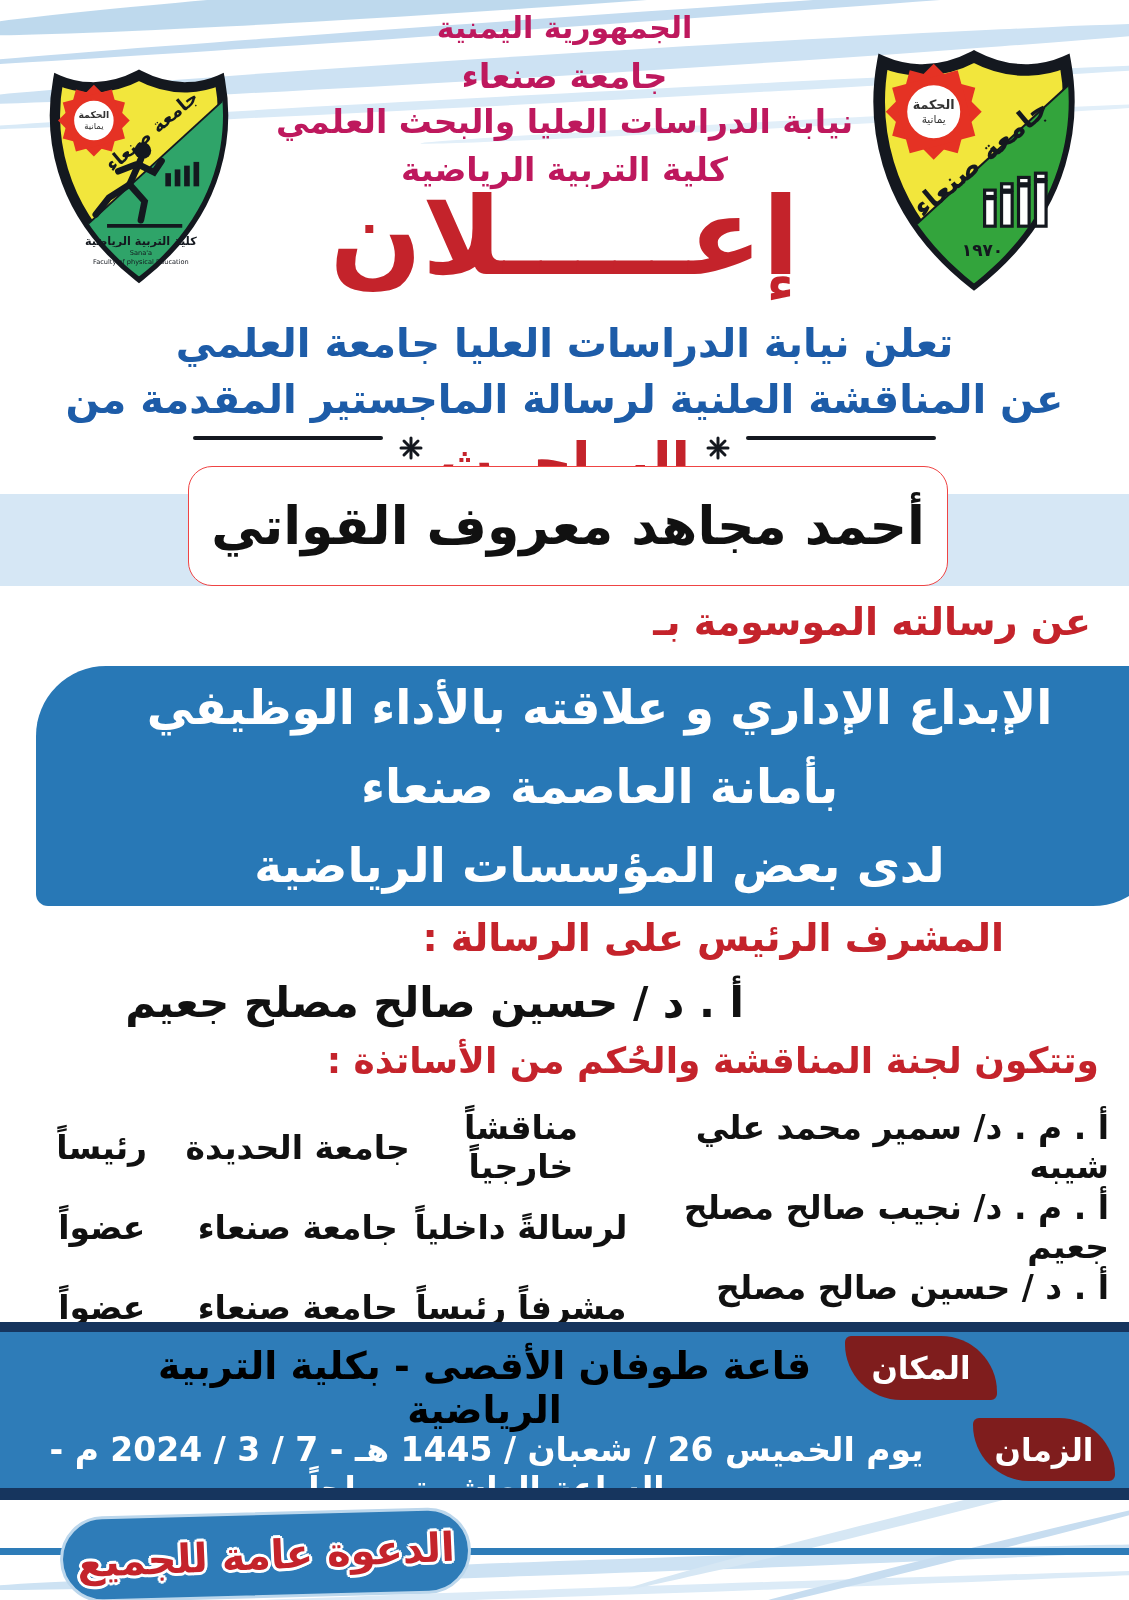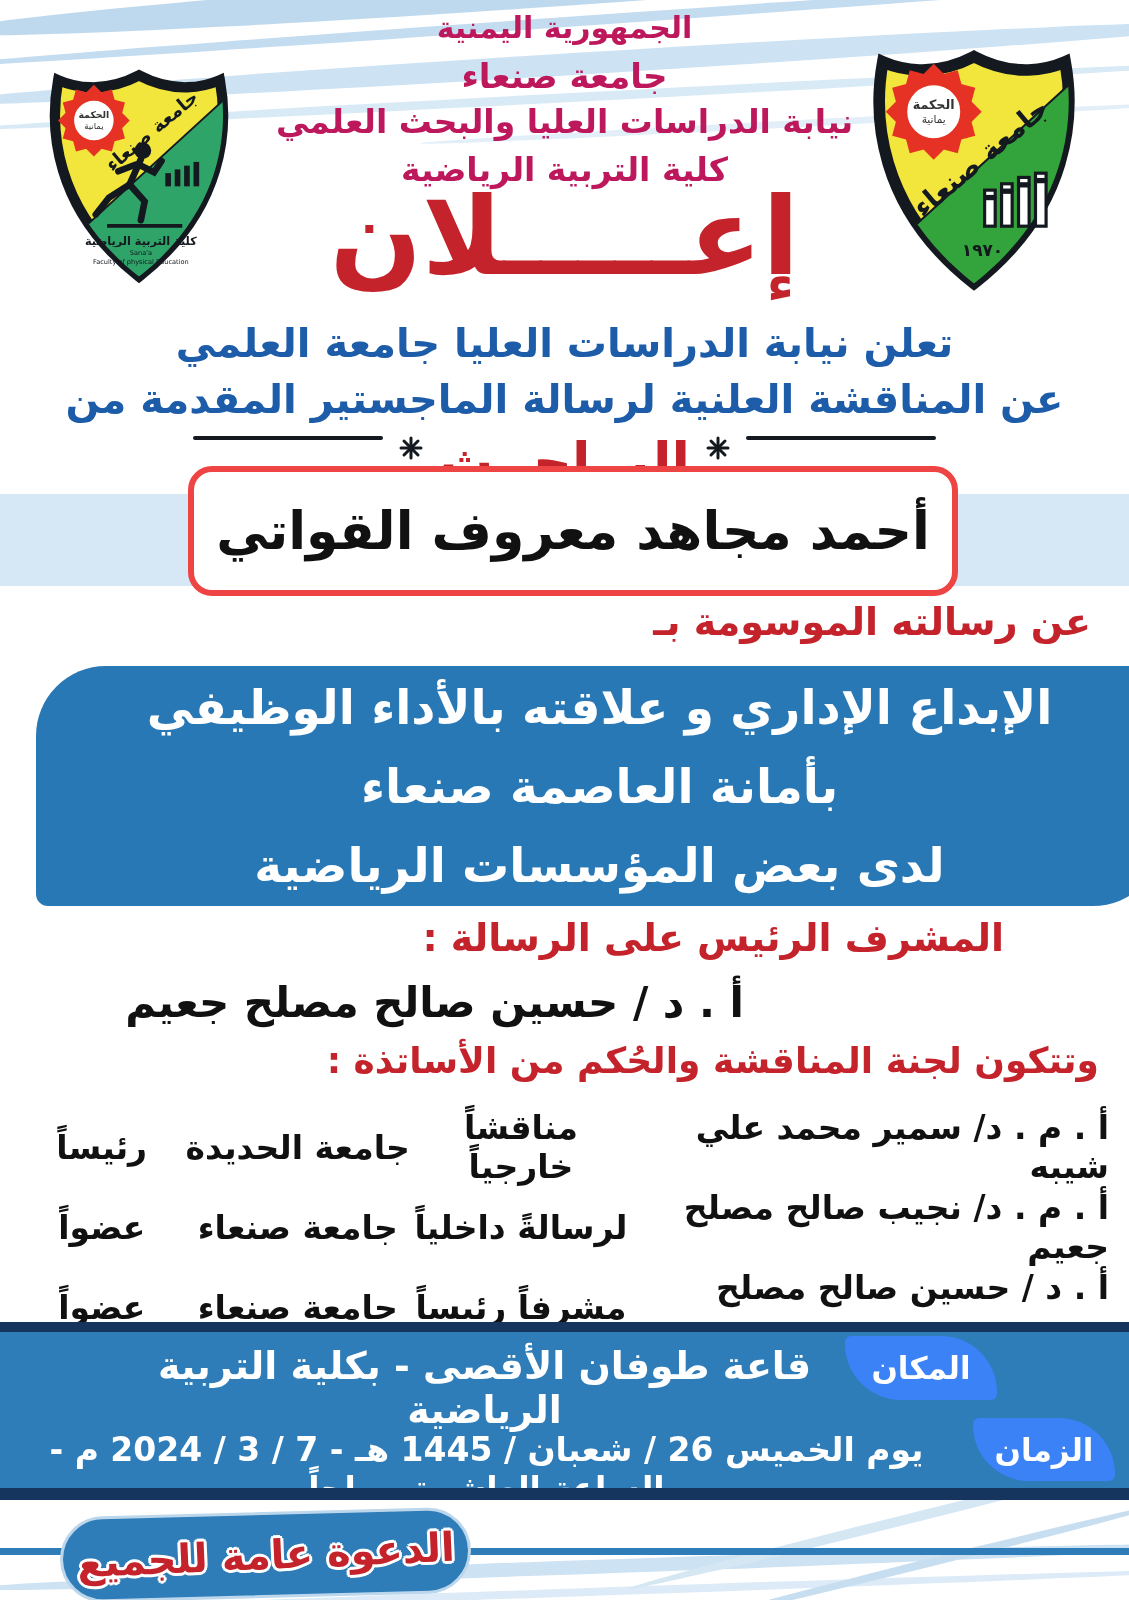--- a/index.html
+++ b/index.html
@@ -23,21 +23,21 @@
   .intro{font-weight:bold;color:#1d5ca8;font-size:40px;}
   .i1{top:320px;}
   .i2{top:376px;}
   
   .res-row{top:436px;left:0;width:100%;height:58px;display:flex;align-items:flex-start;justify-content:center;gap:16px;}
   .res-line{width:190px;height:4px;background:#14181f;border-radius:2px;}
   .res-label{font-size:54px;font-weight:bold;color:#c4232b;line-height:1;}
   .band{top:494px;height:92px;left:0;width:100%;background:#d6e7f5;}
   .name-box{
     top:466px;left:188px;width:758px;height:118px;
-    background:#fff;border:6px solid #ef4444;border-radius:24px;
+    background:#fff;border:1px solid #ef4444;border-radius:24px;
     display:flex;align-items:center;justify-content:center;
     font-size:52px;font-weight:bold;color:#111;
   }
   .thesis-intro{top:600px;right:0;width:100%;text-align:right;padding-left:0;
     font-size:38px;font-weight:bold;color:#c4232b;box-sizing:border-box;padding-right:38px;}
   .thesis-box{
     top:666px;left:36px;width:1127px;height:240px;
     background:#2878b6;border-radius:70px 6px 70px 12px;
     display:flex;flex-direction:column;align-items:center;justify-content:center;
     color:#fff;font-weight:bold;font-size:47px;line-height:79px;text-align:center;
@@ -53,28 +53,28 @@
     font-size:33px;font-weight:bold;color:#111;align-items:center;
   }
   .com-row .c-name{text-align:right;}
   .com-row .c-role,.com-row .c-univ,.com-row .c-pos{text-align:center;}
   .r1{top:1108px;} .r2{top:1188px;} .r3{top:1268px;}
   
   .banner{top:1322px;left:0;width:100%;height:178px;background:#2e7cb8;}
   .banner::before{content:"";position:absolute;top:0;left:0;width:100%;height:10px;background:#16355e;}
   .banner::after{content:"";position:absolute;bottom:0;left:0;width:100%;height:12px;background:#16355e;}
   .leaf{
-    position:absolute;background:#3b82f6;color:#fff;font-weight:bold;
+    position:absolute;background:#7f1d1d;color:#fff;font-weight:bold;
     display:flex;align-items:center;justify-content:center;
     border-radius:6px 56px 6px 56px;
   }
   .leaf-place{top:14px;right:132px;width:152px;height:64px;font-size:31px;}
   .leaf-time{top:96px;right:14px;width:142px;height:63px;font-size:31px;}
   .place-text{position:absolute;top:22px;right:300px;left:140px;text-align:center;
-    color:#ffffff;font-weight:bold;font-size:38px;}
+    color:#000000;font-weight:bold;font-size:38px;}
   .time-text{position:absolute;top:108px;right:168px;left:12px;text-align:center;
     color:#fff;font-weight:bold;font-size:33px;}
   
   .foot-line{top:1548px;left:0;width:100%;height:7px;background:#2e7cb8;}
   .pill{
     top:1512px;left:60px;width:405px;height:80px;background:#2e7cb8;
     border:3px solid #bcd7ec;border-radius:44px;
     display:flex;align-items:center;justify-content:center;
     transform:rotate(-1.5deg);
   }

